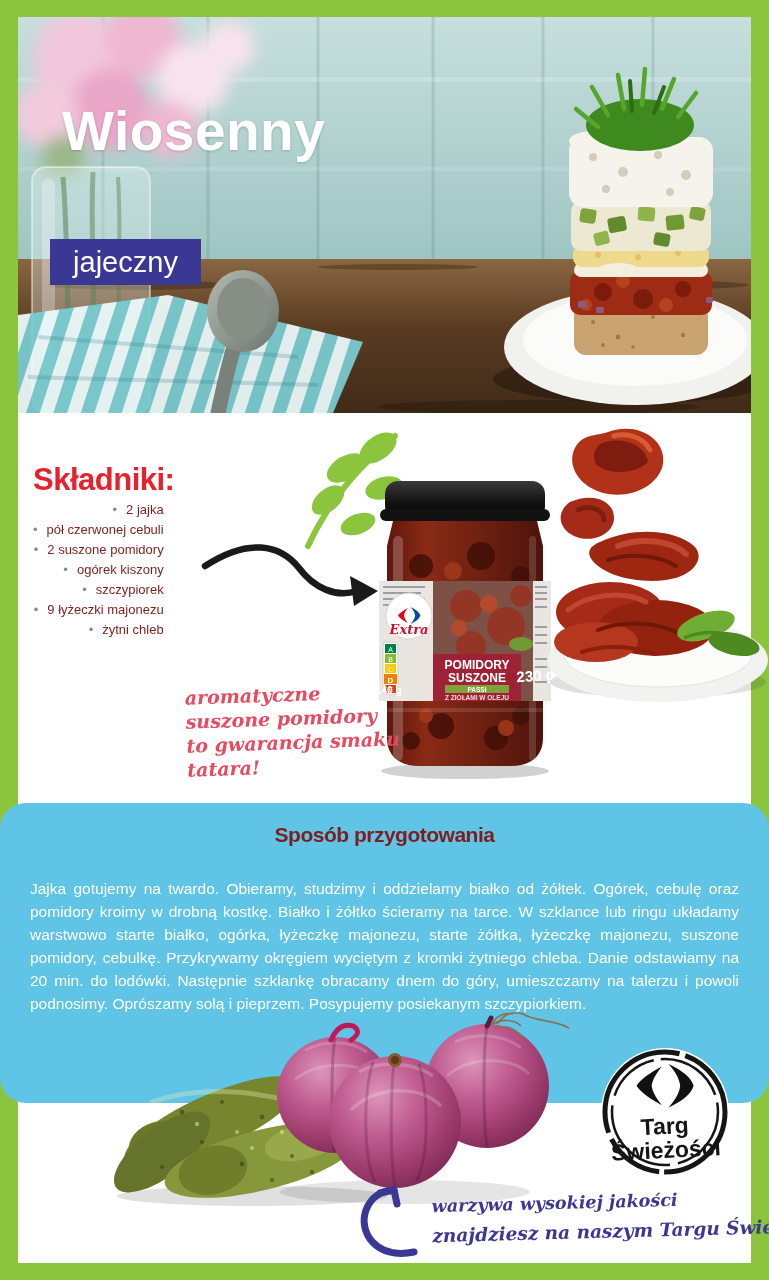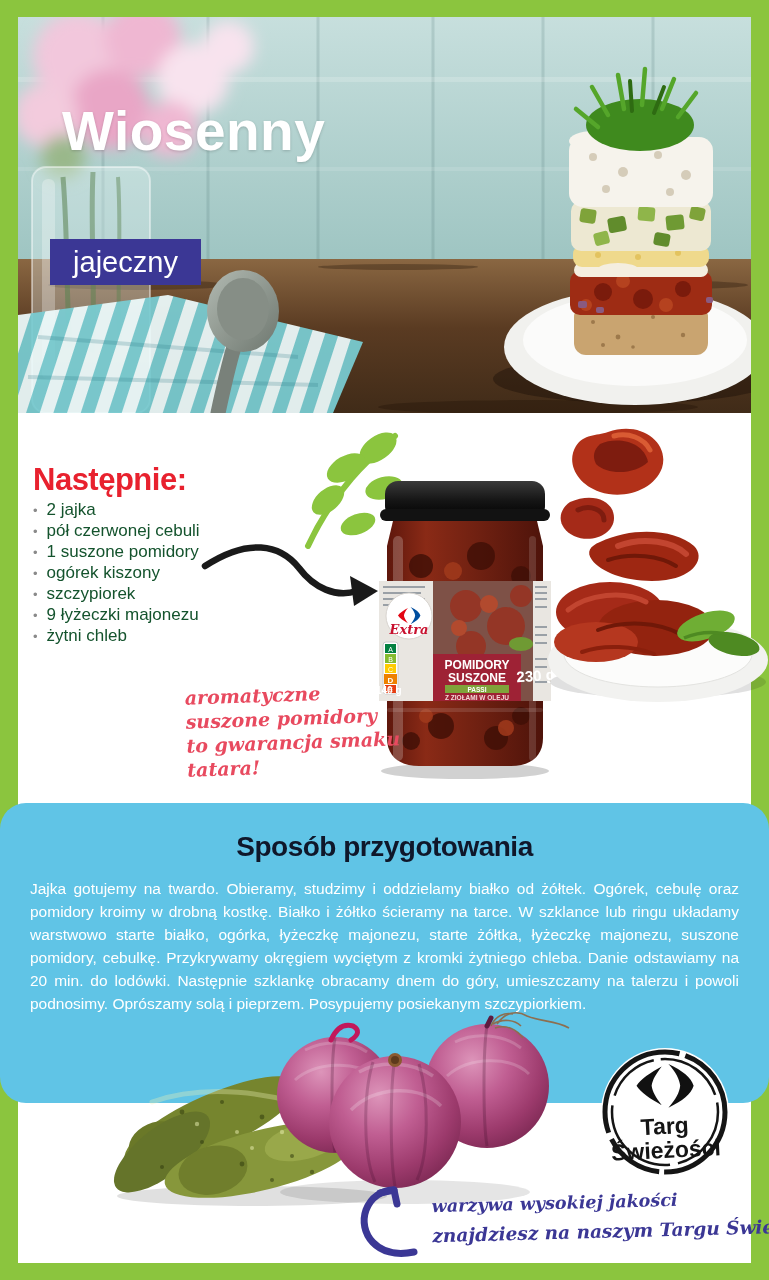--- a/index.html
+++ b/index.html
@@ -22,38 +22,38 @@
     position:absolute;left:32px;top:222px;width:151px;height:46px;
     background:#3B3795;color:#ffffff;font-size:29px;font-weight:500;
     display:flex;align-items:center;justify-content:center;
   }
   .ing-head{
     position:absolute;left:33px;top:462px;margin:0;
     color:#E8212E;font-size:31px;font-weight:bold;letter-spacing:-.5px;
   }
   .ing-list{position:absolute;left:33px;top:500px;margin:0;padding:0;list-style:none;}
   .ing-list li{
-    font-size:17px;line-height:20px;color:#14532d;font-weight:500;white-space:nowrap;
+    font-size:13px;line-height:20px;color:#7f1d1d;font-weight:500;white-space:nowrap;text-align:right;
   }
   .ing-list li::before{content:"•";color:#8a8a8a;margin-right:9px;font-size:13px;}
   .script{
     font-family:"DejaVu Serif","Liberation Serif",serif;
     font-style:italic;font-weight:bold;
   }
   .red-note{
     position:absolute;left:186px;top:682px;color:#E84A5F;
     font-size:19px;line-height:24px;transform:rotate(-2deg);
   }
   .prep-panel{
     position:absolute;left:0;top:803px;width:769px;height:300px;
     background:#60C4E6;border-radius:26px;
   }
   .prep-head{
-    position:absolute;left:0;right:0;top:20px;margin:8px;text-align:center;
-    color:#0f172a;font-size:28px;font-weight:bold;letter-spacing:-.5px;
+    position:absolute;left:0;right:0;top:20px;margin:0;text-align:center;
+    color:#7f1d1d;font-size:21px;font-weight:bold;letter-spacing:-.5px;
   }
   .prep-body{
     position:absolute;left:30px;right:30px;top:74px;margin:0;
     color:#fff;font-size:15.5px;line-height:23px;text-align:justify;font-weight:500;
   }
   .abs{position:absolute;}
   .foot-note{
     position:absolute;left:432px;top:1186px;color:#3B3795;
     font-size:17.5px;line-height:30px;transform:rotate(-1.5deg);white-space:nowrap;
   }
@@ -217,25 +217,25 @@
         </g>
       </g>
     </svg>
 
     <div class="hero-title">
       <div>Wiosenny</div>
     </div>
     <div class="badge">jajeczny</div>
   </div>
 
-  <h2 class="ing-head">Następnie:</h2>
+  <h2 class="ing-head">Składniki:</h2>
   <ul class="ing-list">
     <li>2 jajka</li>
     <li>pół czerwonej cebuli</li>
-    <li>1 suszone pomidory</li>
+    <li>2 suszone pomidory</li>
     <li>ogórek kiszony</li>
     <li>szczypiorek</li>
     <li>9 łyżeczki majonezu</li>
     <li>żytni chleb</li>
   </ul>
 
   <svg class="abs" style="left:300px;top:428px;" width="105" height="125" viewBox="0 0 105 125">
     <path d="M95 8 C70 30 35 60 8 118" stroke="#8BC53E" stroke-width="6" fill="none" stroke-linecap="round"></path>
     <g fill="#8BC53E">
       <ellipse cx="78" cy="20" rx="21" ry="12" transform="rotate(-35 78 20)"></ellipse>

